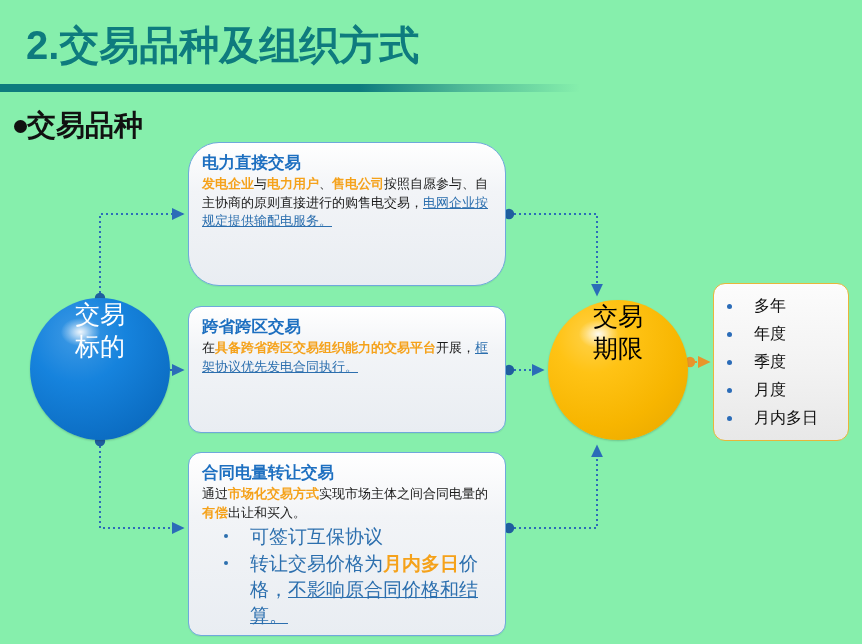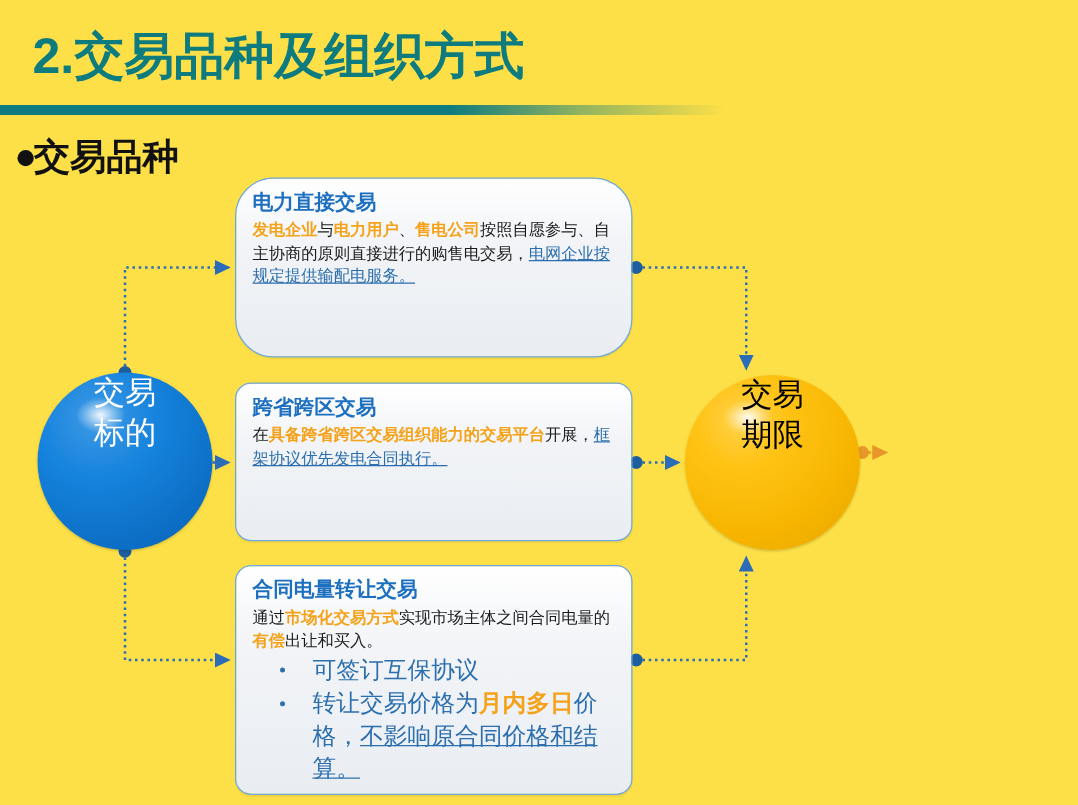--- a/index.html
+++ b/index.html
@@ -7,21 +7,21 @@
     padding: 0;
     background: #ffffff;
   }
   body {
     font-family: "Liberation Sans", "DejaVu Sans", sans-serif;
   }
   #slide {
     position: relative;
     width: 862px;
     height: 644px;
-    background: #fde047;
+    background: #86efac;
     overflow: hidden;
   }
 
   
   #slide-title {
     position: absolute;
     left: 26px;
     top: 22px;
     font-size: 40px;
     font-weight: bold;
@@ -280,14 +280,23 @@
 
   <div class="cbox" id="box-transfer">
     <div class="btitle">合同电量转让交易</div>
     <div class="bbody"><span>通过</span><span class="hl">市场化交易方式</span><span>实现市场主体之间合同电量的</span><span class="hl">有偿</span><span>出让和买入。</span></div>
     <ul class="sublist">
         <li><span class="bluetxt">可签订互保协议</span></li>
         <li><span class="bluetxt">转让交易价格为</span><span class="hl">月内多日</span><span class="bluetxt">价格，</span><span class="ul">不影响原合同价格和结算。</span></li>
       </ul>
   </div>
 
+  <div id="term-list-box">
+    <ul>
+        <li>多年</li>
+        <li>年度</li>
+        <li>季度</li>
+        <li>月度</li>
+        <li>月内多日</li>
+      </ul>
+  </div>
 
 </div>
 
 </body></html>

